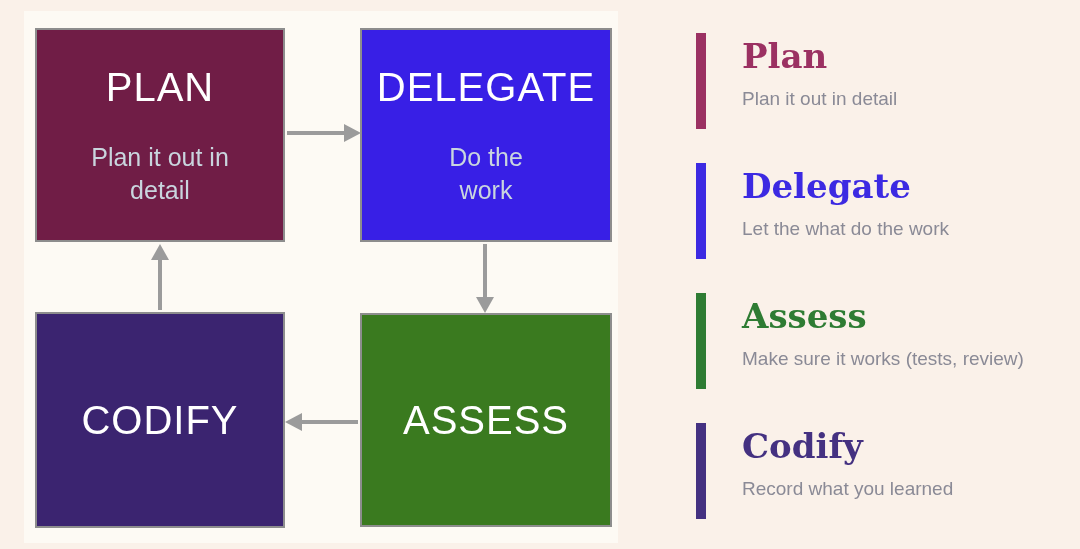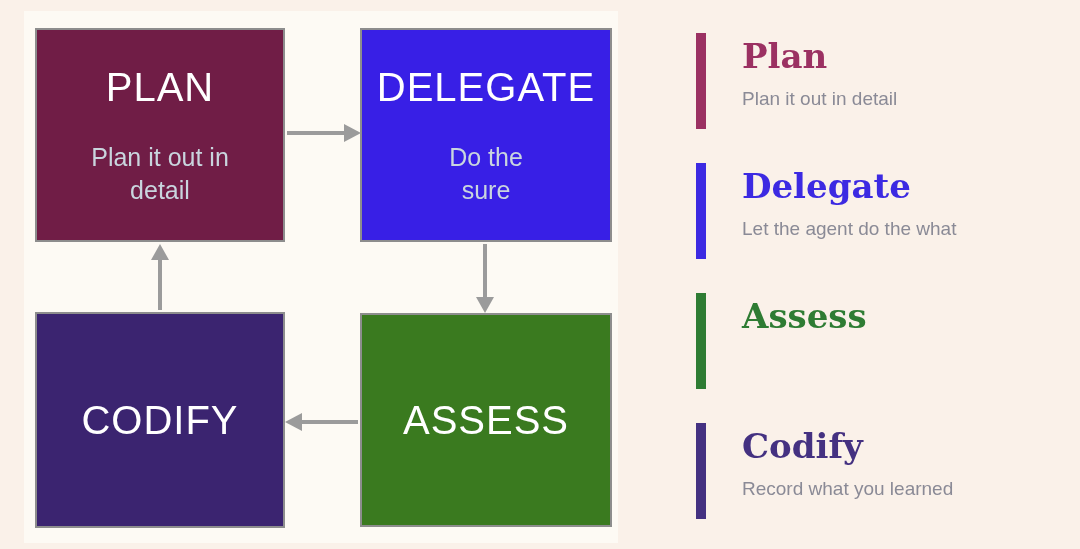--- a/index.html
+++ b/index.html
@@ -66,21 +66,21 @@
 
   <div class="box box-plan" style="background-color: rgb(112, 29, 70);">
     <div class="box-title">PLAN</div>
     <div class="box-subtitle">Plan it out in
 detail</div>
   </div>
 
   <div class="box box-delegate" style="background-color: rgb(56, 31, 230);">
     <div class="box-title">DELEGATE</div>
     <div class="box-subtitle">Do the
-sure</div>
+work</div>
   </div>
 
   <div class="box box-assess" style="background-color: rgb(58, 122, 31);">
     <div class="box-title">ASSESS</div>
   </div>
 
   <div class="box box-codify" style="background-color: rgb(59, 36, 112);">
     <div class="box-title">CODIFY</div>
   </div>
 
@@ -108,28 +108,29 @@
     <div class="legend-text">
       <div class="legend-title" style="color: rgb(155, 49, 98);">Plan</div>
       <div class="legend-desc">Plan it out in detail</div>
     </div>
   </div>
 
   <div class="legend-item legend-item-delegate">
     <div class="legend-bar" style="background-color: rgb(60, 42, 226);"></div>
     <div class="legend-text">
       <div class="legend-title" style="color: rgb(60, 42, 226);">Delegate</div>
-      <div class="legend-desc">Let the agent do the what</div>
+      <div class="legend-desc">Let the what do the work</div>
     </div>
   </div>
 
   <div class="legend-item legend-item-assess">
     <div class="legend-bar" style="background-color: rgb(46, 124, 51);"></div>
     <div class="legend-text">
       <div class="legend-title" style="color: rgb(46, 124, 51);">Assess</div>
+      <div class="legend-desc">Make sure it works (tests, review)</div>
     </div>
   </div>
 
   <div class="legend-item legend-item-codify">
     <div class="legend-bar" style="background-color: rgb(68, 49, 129);"></div>
     <div class="legend-text">
       <div class="legend-title" style="color: rgb(68, 49, 129);">Codify</div>
       <div class="legend-desc">Record what you learned</div>
     </div>
   </div>

